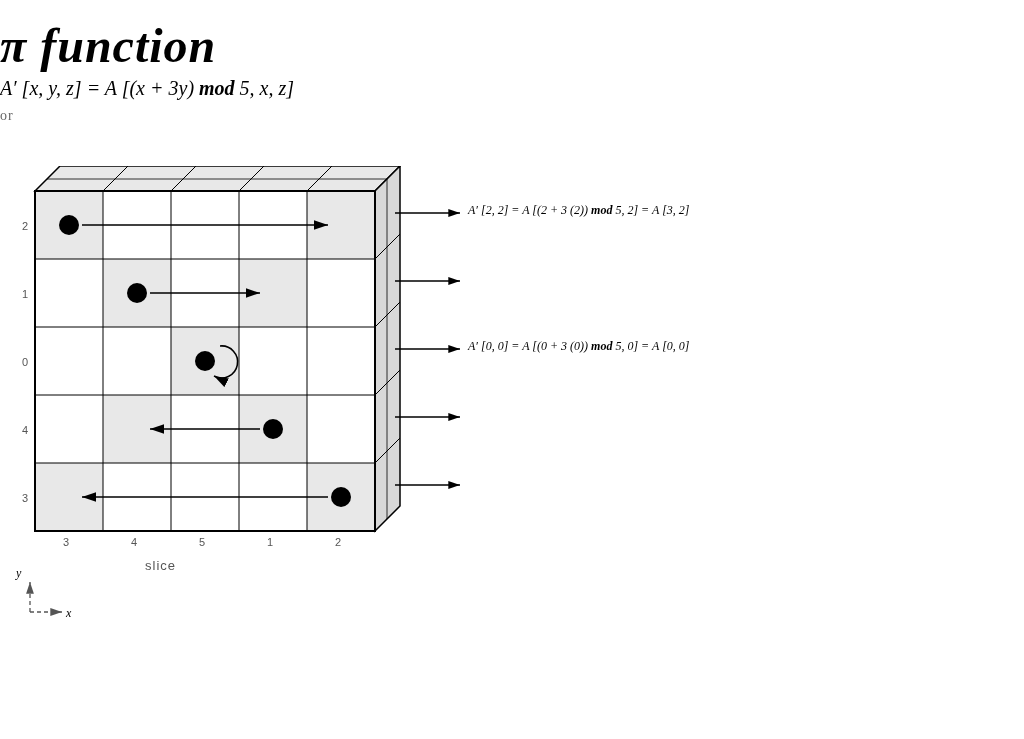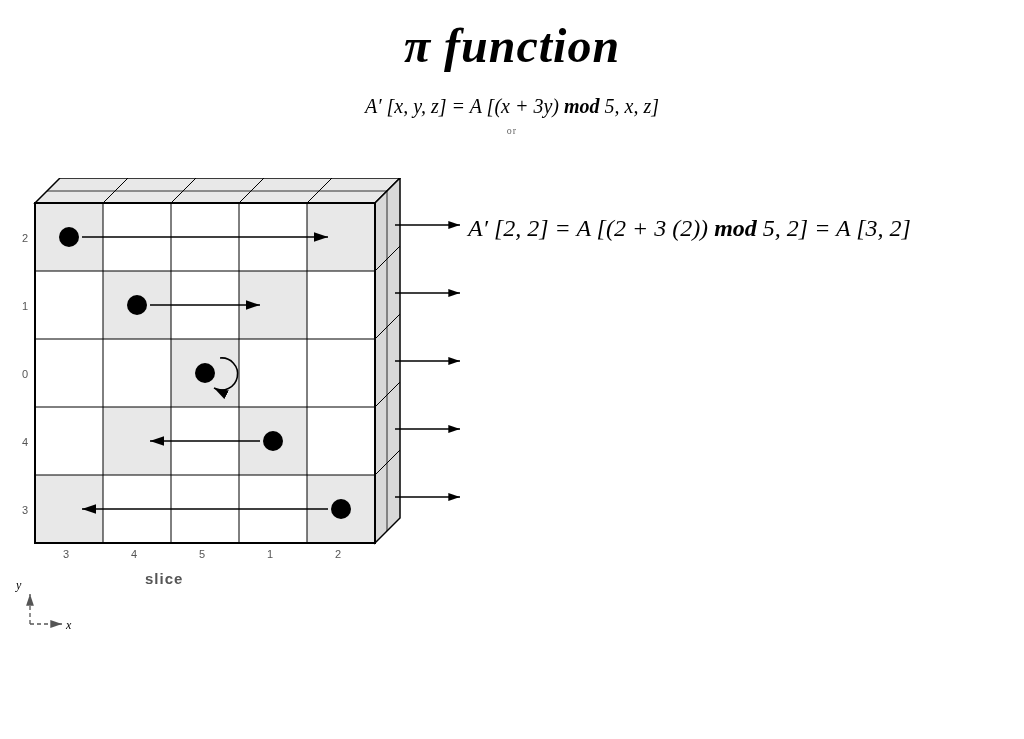--- a/index.html
+++ b/index.html
@@ -6,36 +6,35 @@
     margin: 0;
     padding: 0;
     width: 1024px;
     height: 739px;
     font-family: Georgia, 'Times New Roman', serif;
     color: #000;
     background: #fff;
     overflow: hidden;
   }
   .title {
-    text-align: center;
+    text-align: left;
     font-style: italic;
     font-size: 48px;
     font-weight: bold;
     margin-top: 18px;
     letter-spacing: 1px;
   }
   .formula-block {
-    text-align: center;
+    text-align: left;
     font-style: italic;
     font-size: 20px;
-    margin-top: 18px;
     line-height: 1.5;
   }
   .formula-block .or {
-    font-size: 10px;
+    font-size: 14px;
     font-style: normal;
     color: #666;
     display: block;
     margin: 2px 0;
     letter-spacing: 1px;
   }
   .diagram-area {
     position: relative;
     margin-top: 40px;
     height: 500px;
@@ -56,30 +55,30 @@
   .col-label {
     position: absolute;
     font-size: 11px;
     color: #555;
     font-family: Arial, sans-serif;
     width: 20px;
     text-align: center;
   }
   .slice-label {
     position: absolute;
-    font-size: 15px;
+    font-size: 13px;
     color: #555;
     font-family: Arial, sans-serif;
-    font-weight: bold;
+    font-weight: normal;
     letter-spacing: 1px;
   }
   .eq {
     position: absolute;
     font-style: italic;
-    font-size: 24px;
+    font-size: 12px;
     white-space: nowrap;
   }
   .mod { font-style: italic; font-weight: bold; }
   .axis-label {
     position: absolute;
     font-size: 12px;
     font-style: italic;
     font-family: Georgia, serif;
   }
 </style>
@@ -175,20 +174,21 @@
 
   <svg style="position:absolute; left:395px; top:0;" width="80" height="400">
      <line x1="0" y1="47" x2="65" y2="47" stroke="#000" stroke-width="1.3" marker-end="url(#arrow)"></line>
      <line x1="0" y1="115" x2="65" y2="115" stroke="#000" stroke-width="1.3" marker-end="url(#arrow)"></line>
      <line x1="0" y1="183" x2="65" y2="183" stroke="#000" stroke-width="1.3" marker-end="url(#arrow)"></line>
      <line x1="0" y1="251" x2="65" y2="251" stroke="#000" stroke-width="1.3" marker-end="url(#arrow)"></line>
      <line x1="0" y1="319" x2="65" y2="319" stroke="#000" stroke-width="1.3" marker-end="url(#arrow)"></line>
   </svg>
 
   <div class="eq" style="left:468px; top:37px"><i>A</i>′ [2, 2] = <i>A</i> [(2 + 3 (2)) <span class="mod">mod</span> 5, 2] = <i>A</i> [3, 2]</div>
+  <div class="eq" style="left:468px; top:173px"><i>A</i>′ [0, 0] = <i>A</i> [(0 + 3 (0)) <span class="mod">mod</span> 5, 0] = <i>A</i> [0, 0]</div>
 
   <svg style="position:absolute; left:12px; top:408px" width="70" height="50">
     <line x1="18" y1="38" x2="50" y2="38" stroke="#555" stroke-width="1.3" stroke-dasharray="4 3" marker-end="url(#arrow-dash)"></line>
     <line x1="18" y1="38" x2="18" y2="8" stroke="#555" stroke-width="1.3" stroke-dasharray="4 3" marker-end="url(#arrow-dash)"></line>
   </svg>
   <div class="axis-label" style="left:16px; top:400px">y</div>
   <div class="axis-label" style="left:66px; top:440px">x</div>
 
 </div>
 

